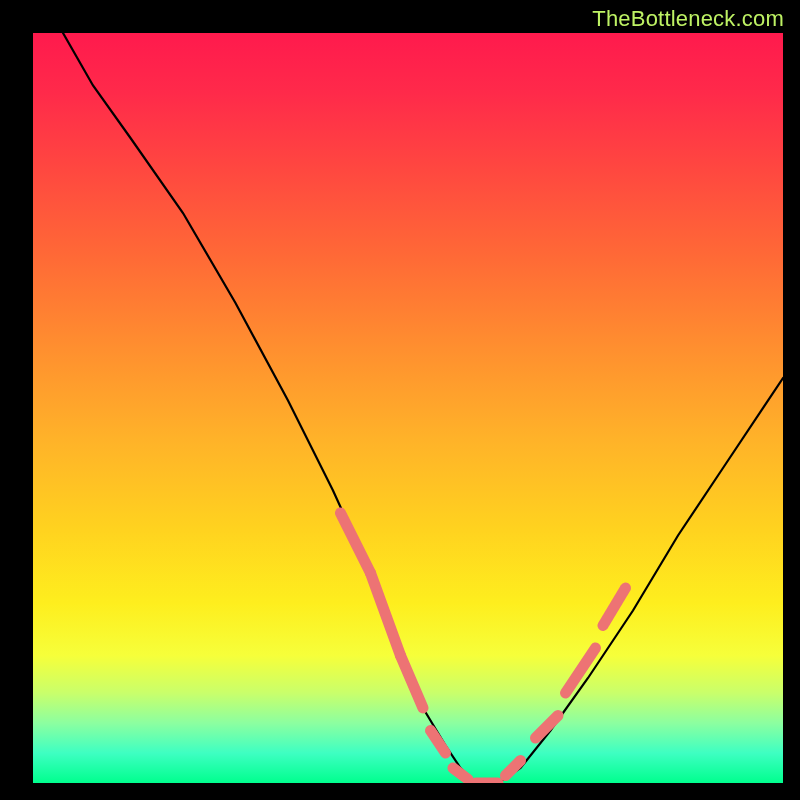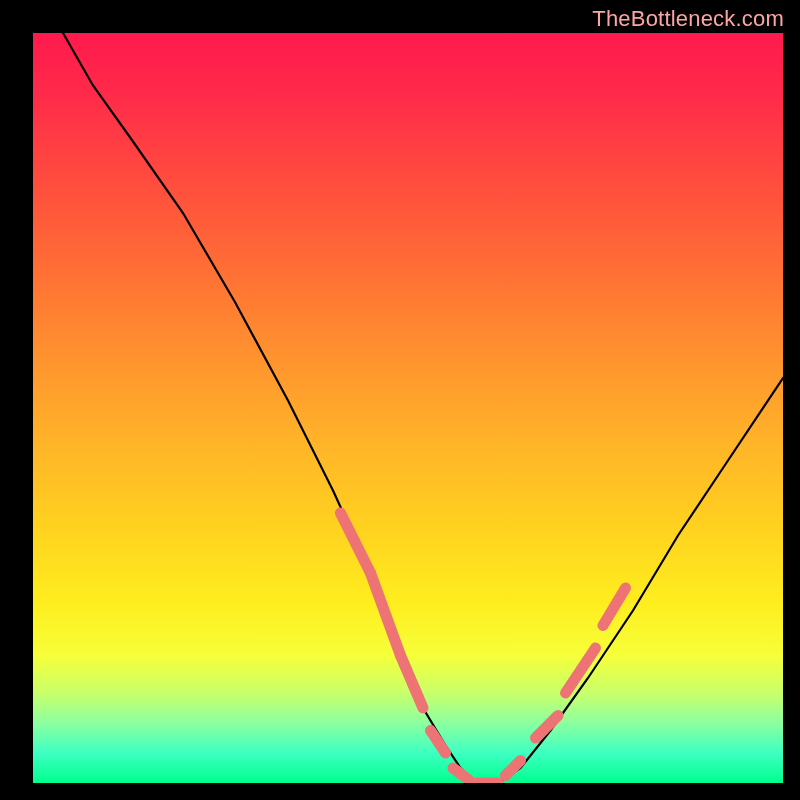--- a/index.html
+++ b/index.html
@@ -38,21 +38,21 @@
       #c9ff6b 88%,
       #8cffa0 92%,
       #3effc2 96%,
       #00ff8e 100%
     );
   }
   .watermark {
     position: absolute;
     top: 6px;
     right: 16px;
-    color: #fca5a5;
+    color: #bef264;
     font-size: 22px;
     font-weight: 500;
     letter-spacing: 0.2px;
   }
   svg.curve {
     position: absolute;
     left: 0;
     top: 0;
     width: 750px;
     height: 750px;

